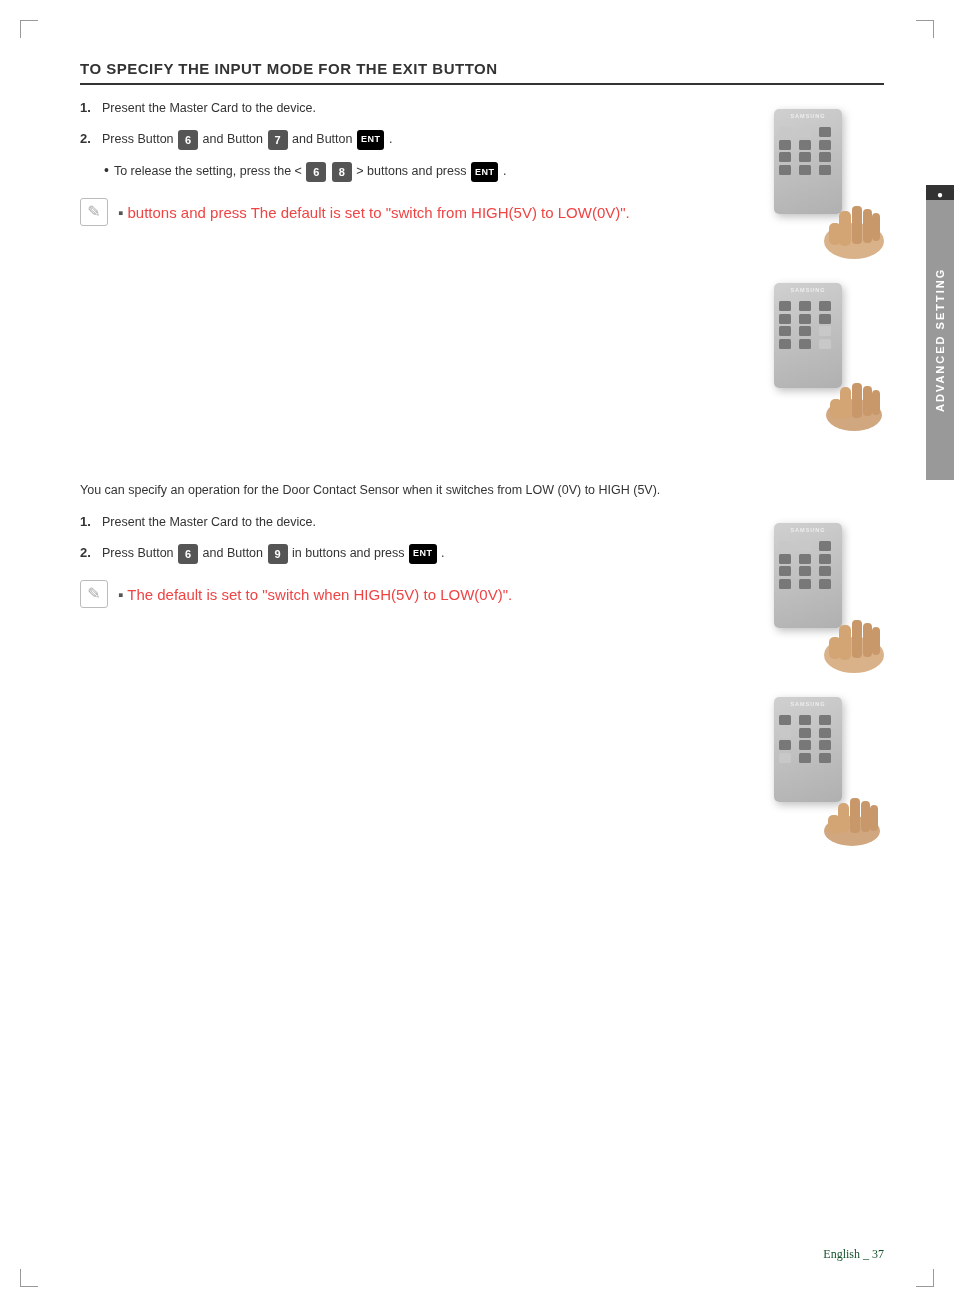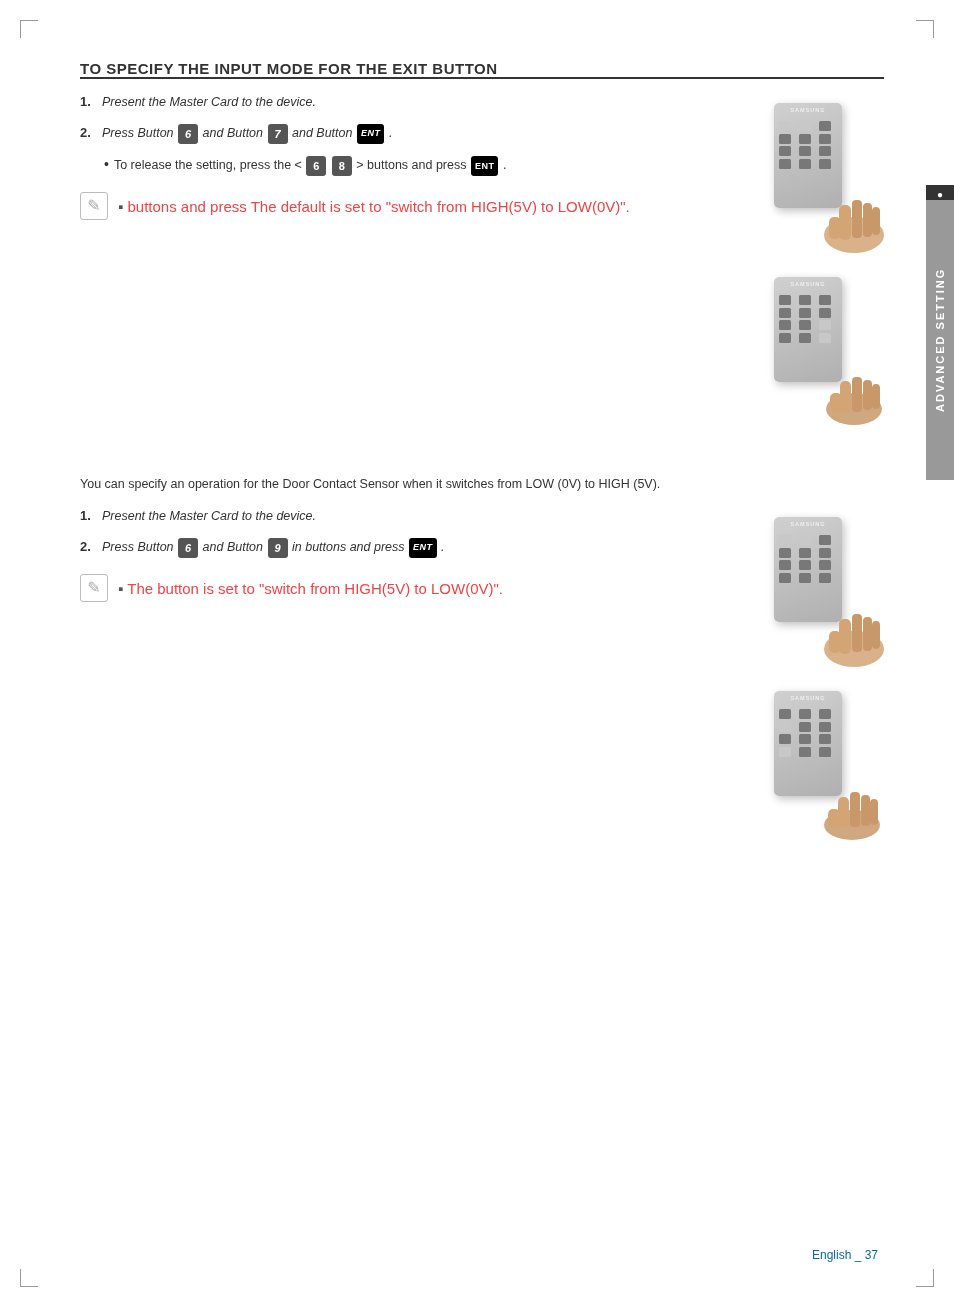--- a/index.html
+++ b/index.html
@@ -74,20 +74,21 @@
     .section {
       margin-bottom: 50px;
     }
 
     .section-title {
       font-size: 15px;
       font-weight: bold;
       text-transform: uppercase;
       letter-spacing: 0.5px;
       border-bottom: 2px solid #333;
+      padding-bottom: 6px;
       margin-bottom: 14px;
     }
 
     .section-desc {
       font-size: 12.5px;
       margin-bottom: 16px;
       color: #333;
     }
 
     .section-content {
@@ -116,21 +117,20 @@
 
     .step-num {
       font-weight: bold;
       font-size: 13px;
       min-width: 16px;
     }
 
     .step-text {
       font-size: 12.5px;
       line-height: 1.5;
-      font-style: italic;
     }
 
     .bullet {
       margin-left: 24px;
       margin-top: 6px;
       display: flex;
       align-items: baseline;
       gap: 5px;
       font-size: 12.5px;
       text-align: center;
@@ -184,23 +184,24 @@
 
     .note-text::before {
       content: '▪  ';
       color: #555;
     }
 
     
     .footer {
       position: absolute;
       bottom: 45px;
-      right: 76px;
+      right: 70px;
       font-size: 12px;
-      color: #0369a1;
+      color: #14532d;
+      font-family: Liberation Serif, serif;
     }
 
     
     .device-container {
       position: relative;
       width: 130px;
       height: 160px;
     }
 
     .device-box {
@@ -400,21 +401,21 @@
             <span class="key">9</span>
             <span>in buttons and press</span>
             <span class="key key-ent">ENT</span>
             <span>.</span>
           </span>
         </div>
 
 
         <div class="note-box">
           <div class="note-square">✎</div>
-          <div class="note-text">The button is set to "switch from HIGH(5V) to LOW(0V)".</div>
+          <div class="note-text">The default is set to "switch when HIGH(5V) to LOW(0V)".</div>
         </div>
       </div>
 
       <div class="images-col">
 
         <div class="device-container">
           <div class="device-box">
             <div class="d-brand">SAMSUNG</div>
             <div class="d-grid">
               <div class="d-btn lit"></div>

